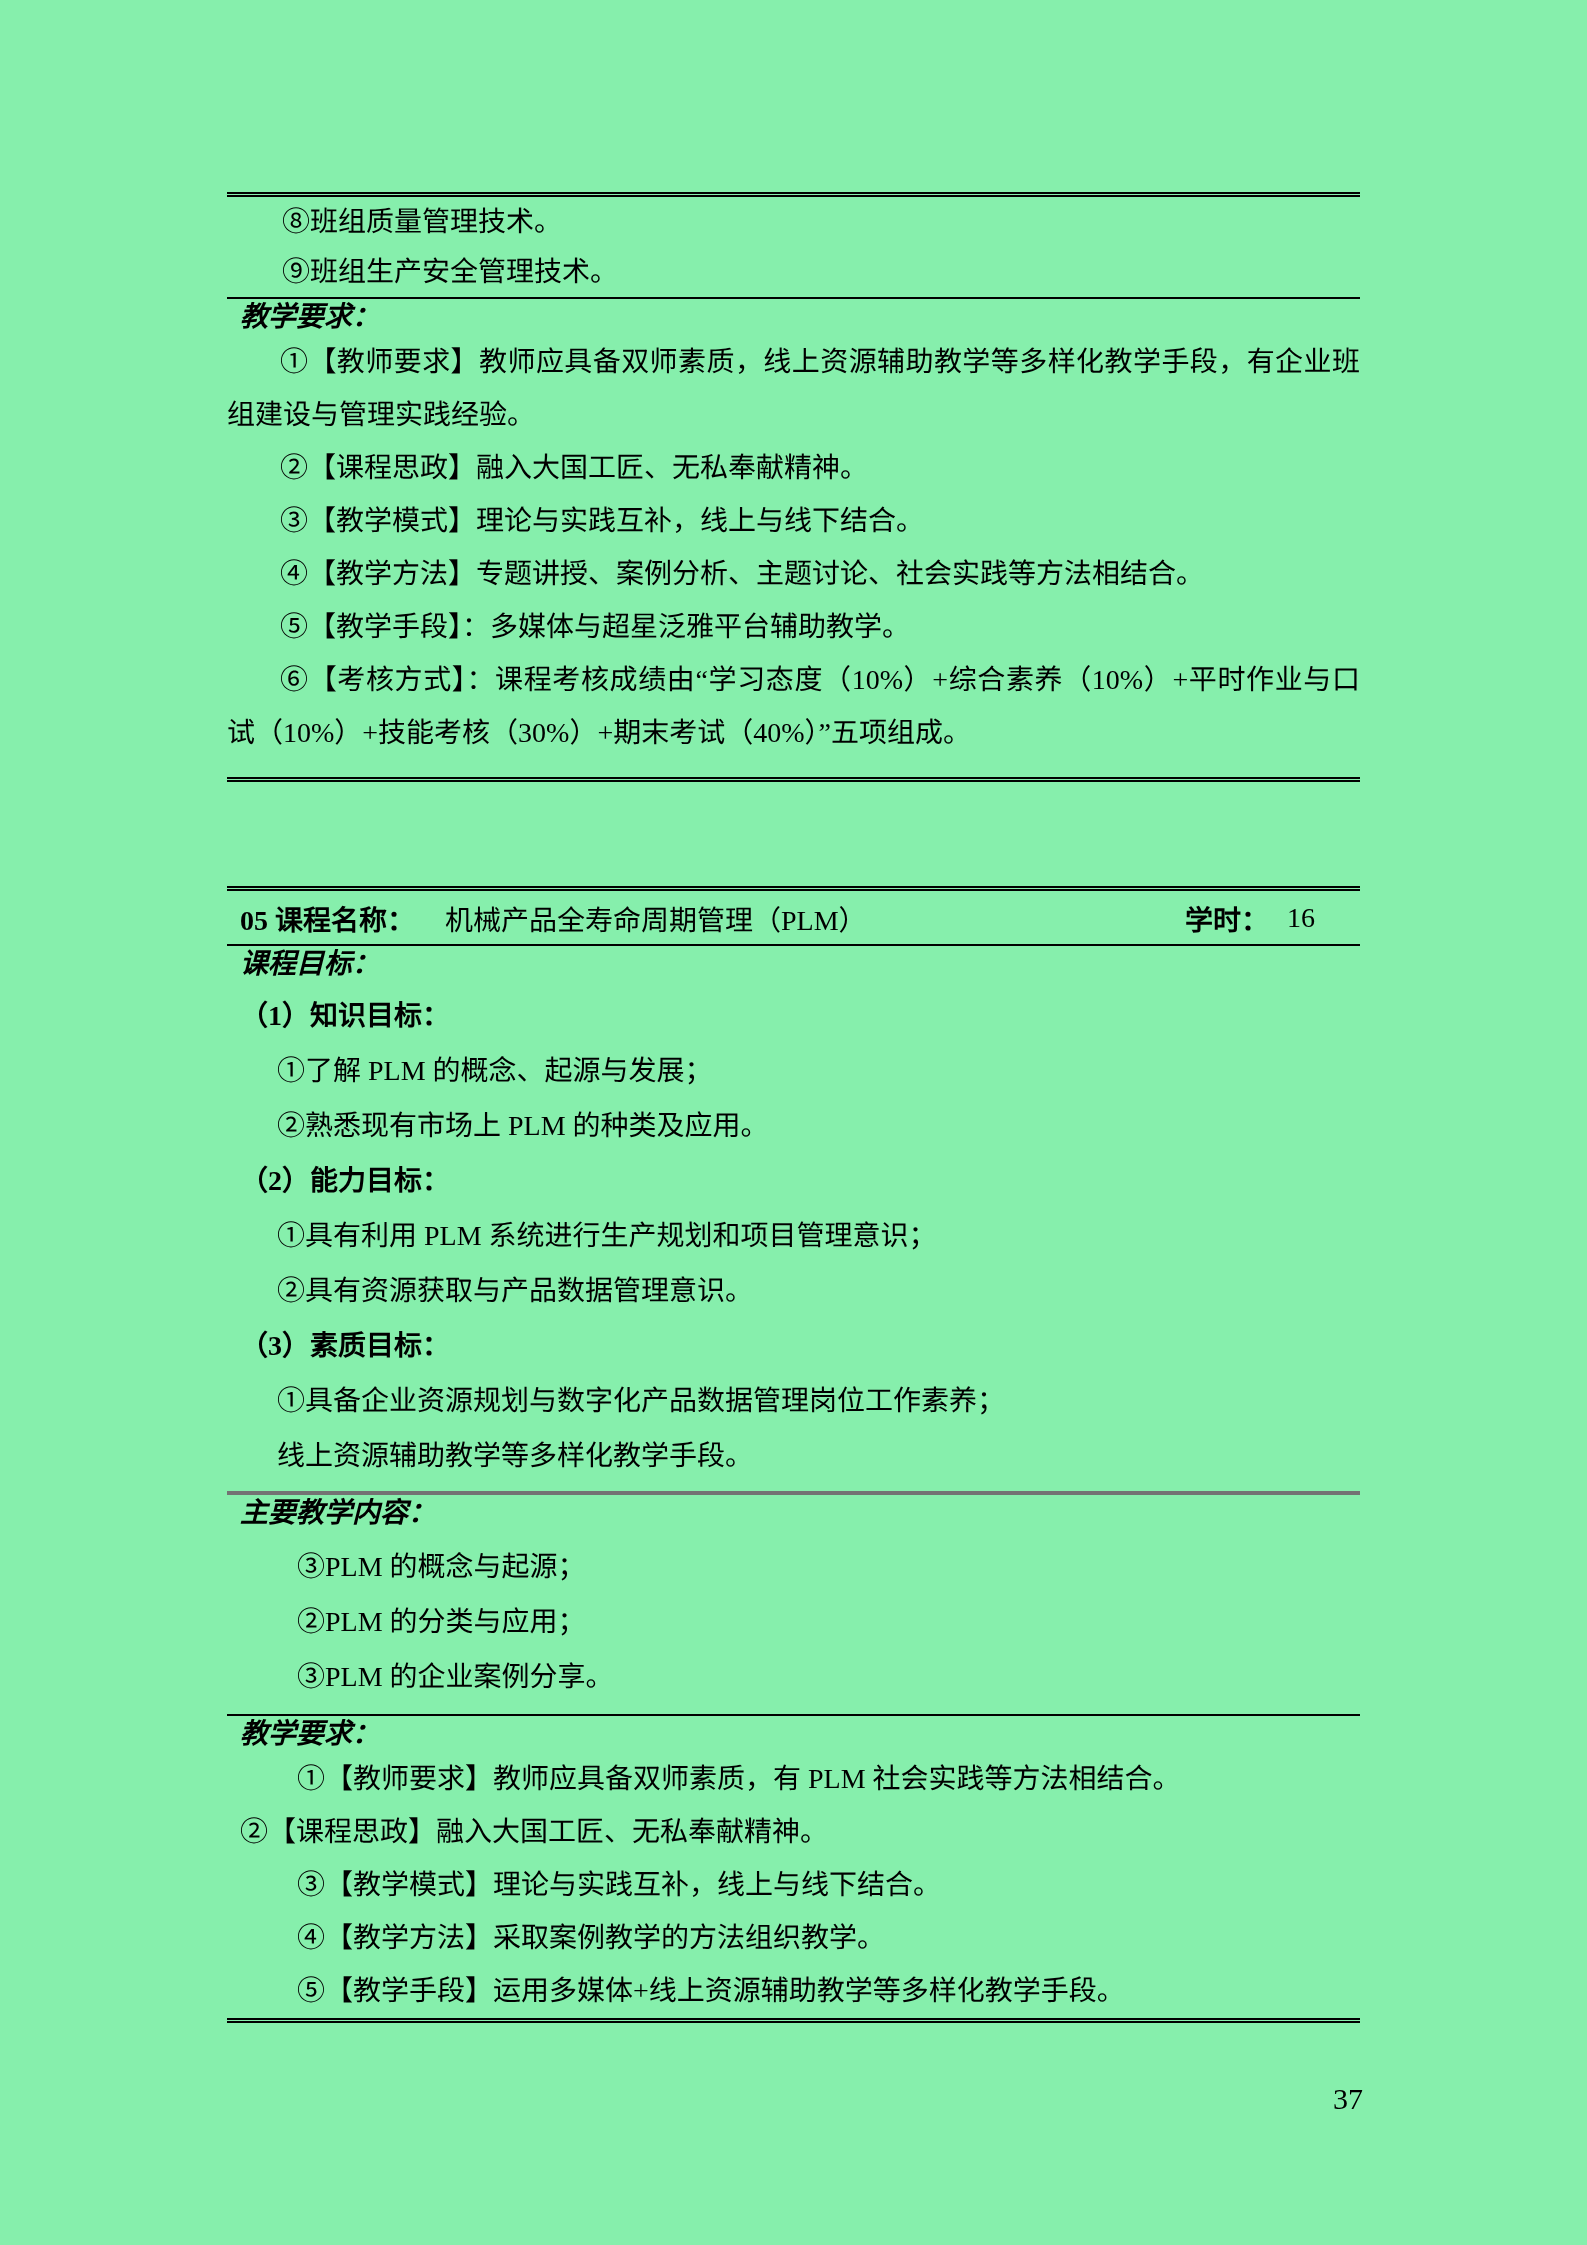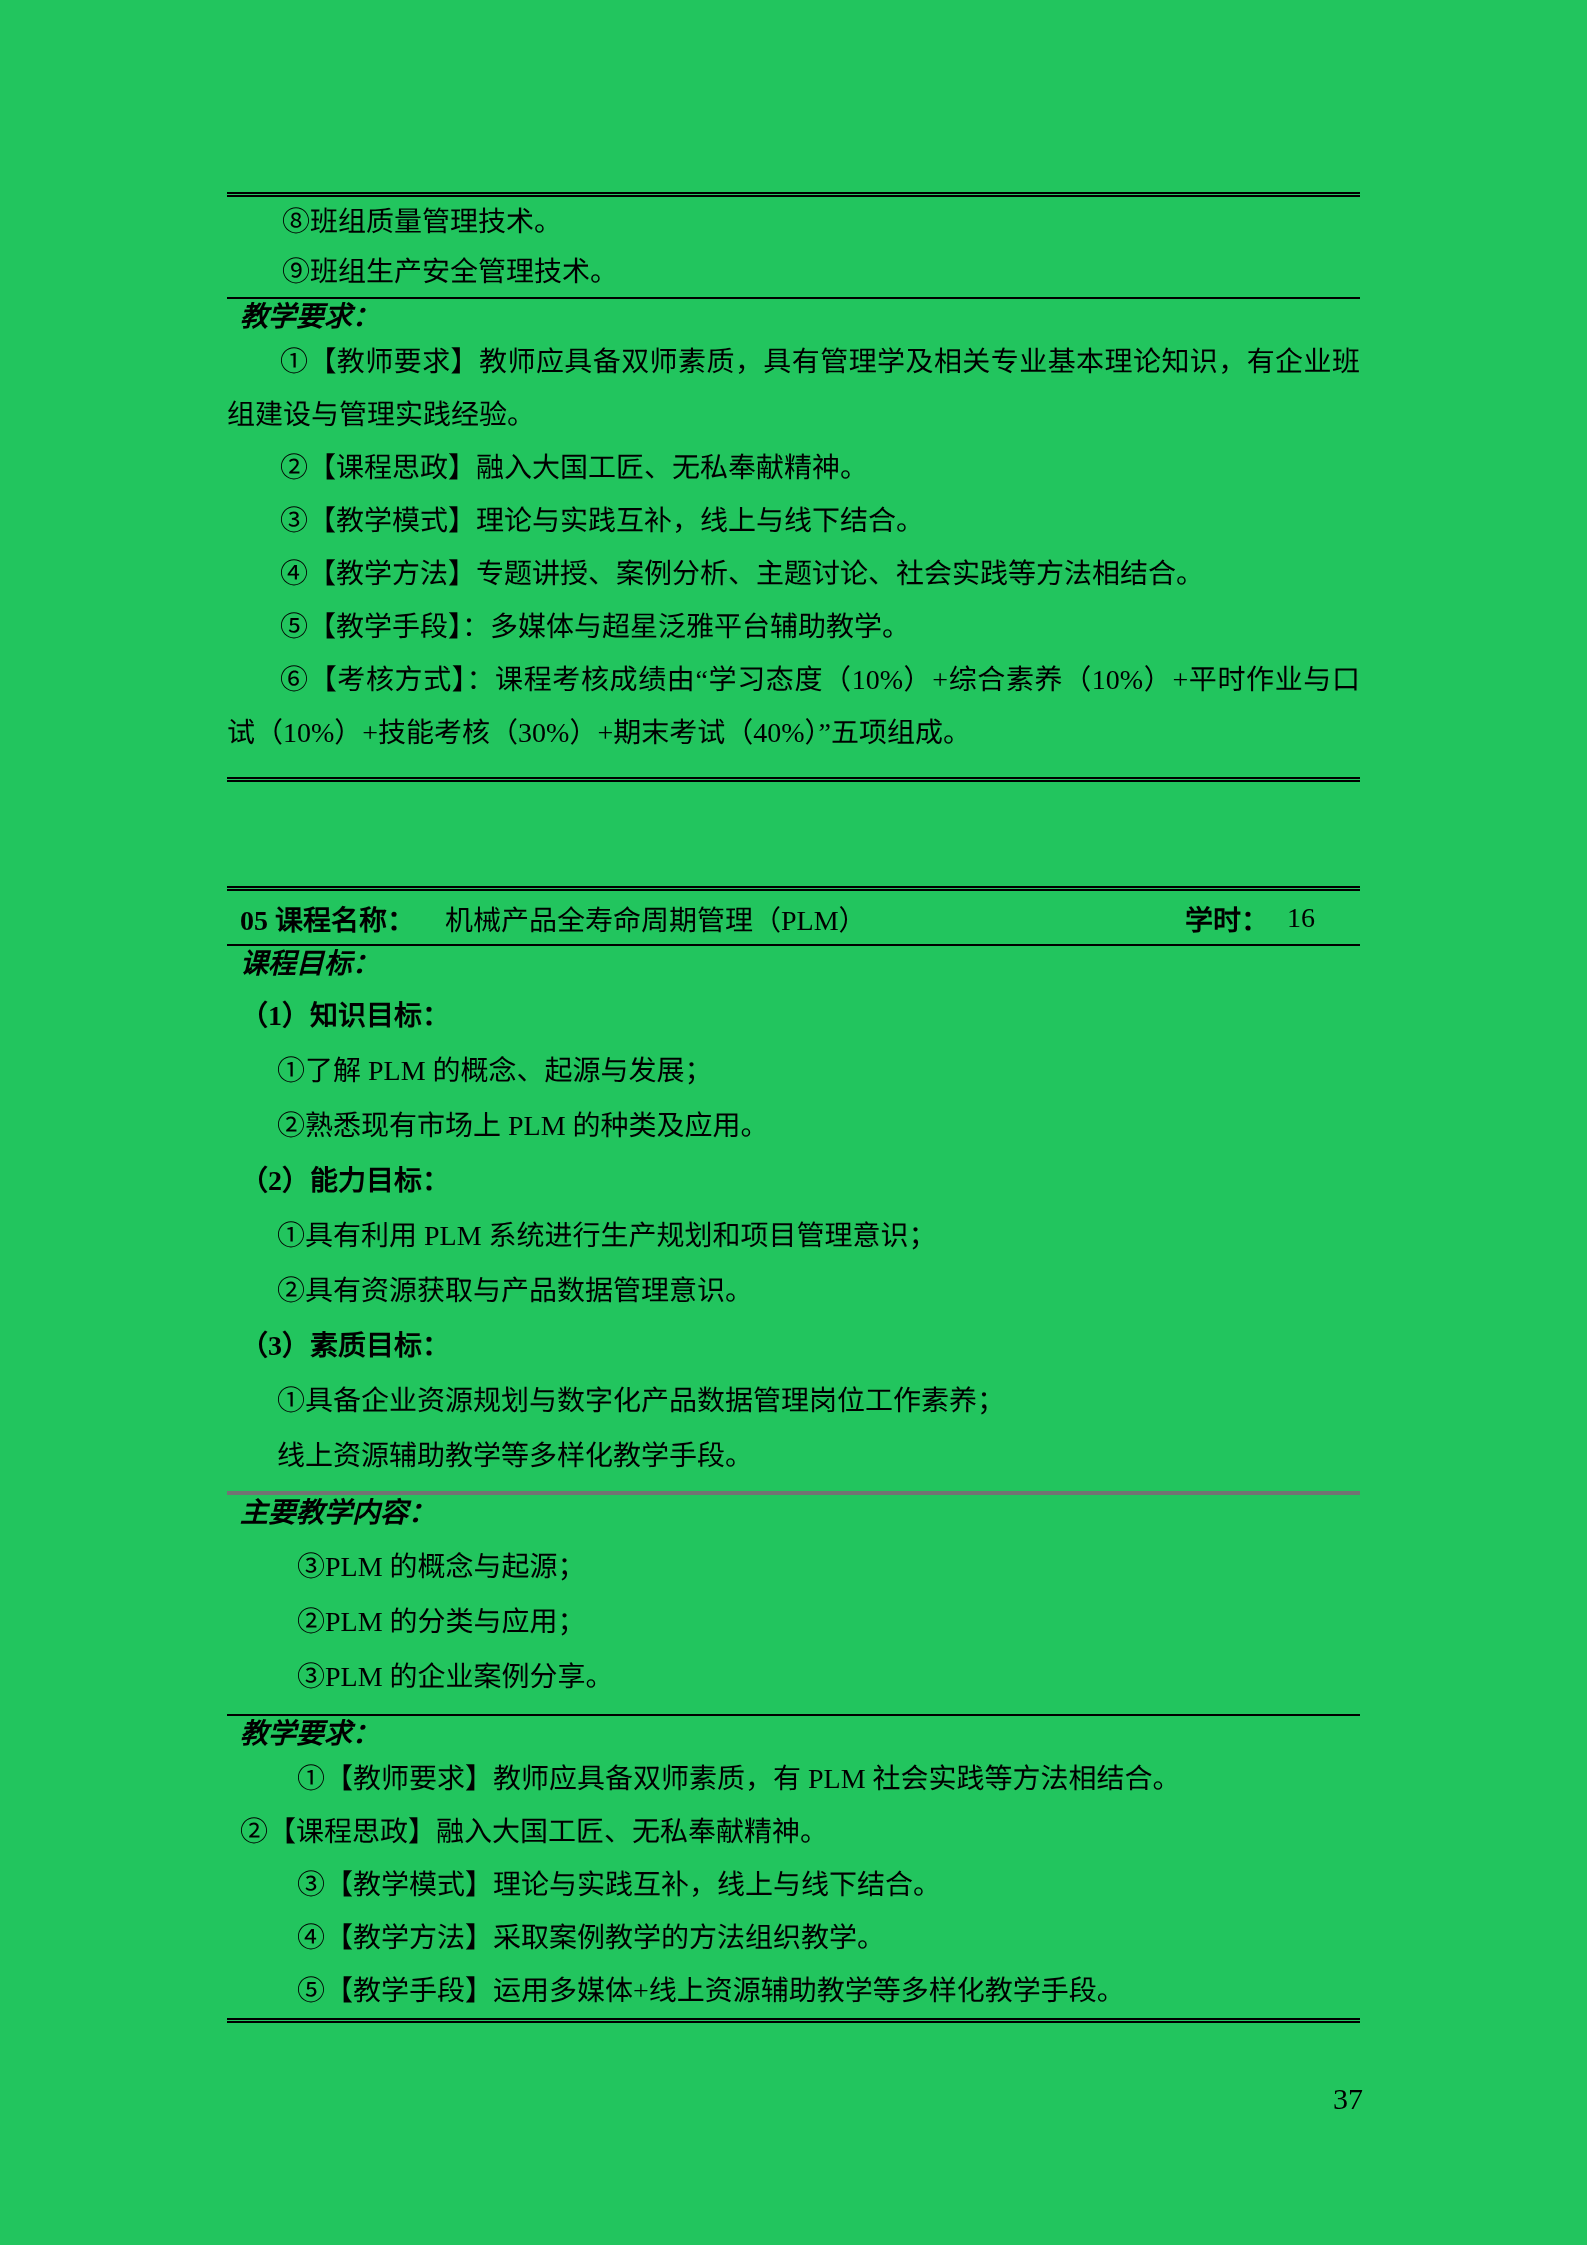--- a/index.html
+++ b/index.html
@@ -1,21 +1,21 @@
 <!DOCTYPE html>
 <html lang="zh-CN"><head>
 <meta charset="utf-8">
 <style>
   html, body { margin: 0; padding: 0; background: #e8e8e8; }
   .page {
     position: relative;
     width: 1587px;
     height: 2245px;
     margin: 0 auto;
-    background: #22c55e;
+    background: #86efac;
     font-family: "Liberation Serif", "DejaVu Serif", serif;
     color: #000000;
     overflow: hidden;
   }
   .content {
     position: absolute;
     left: 227px;
     top: 192px;
     width: 1133px;
     font-size: 28px;
@@ -76,21 +76,21 @@
 <div class="page">
   <div class="content">
 
     <section class="tbl t1">
       <div class="rule-row lh50">
         <div class="line ind55">⑧班组质量管理技术。</div>
         <div class="line ind55">⑨班组生产安全管理技术。</div>
       </div>
       <div class="t1-rowB">
         <div class="h">教学要求：</div>
-        <div class="line ind53 just">①【教师要求】教师应具备双师素质，具有管理学及相关专业基本理论知识，有企业班</div>
+        <div class="line ind53 just">①【教师要求】教师应具备双师素质，线上资源辅助教学等多样化教学手段，有企业班</div>
         <div class="line">组建设与管理实践经验。</div>
         <div class="line ind53">②【课程思政】融入大国工匠、无私奉献精神。</div>
         <div class="line ind53">③【教学模式】理论与实践互补，线上与线下结合。</div>
         <div class="line ind53">④【教学方法】专题讲授、案例分析、主题讨论、社会实践等方法相结合。</div>
         <div class="line ind53">⑤【教学手段】：多媒体与超星泛雅平台辅助教学。</div>
         <div class="line ind53 just">⑥【考核方式】：课程考核成绩由“学习态度（10%）+综合素养（10%）+平时作业与口</div>
         <div class="line">试（10%）+技能考核（30%）+期末考试（40%）”五项组成。</div>
       </div>
     </section>
 

